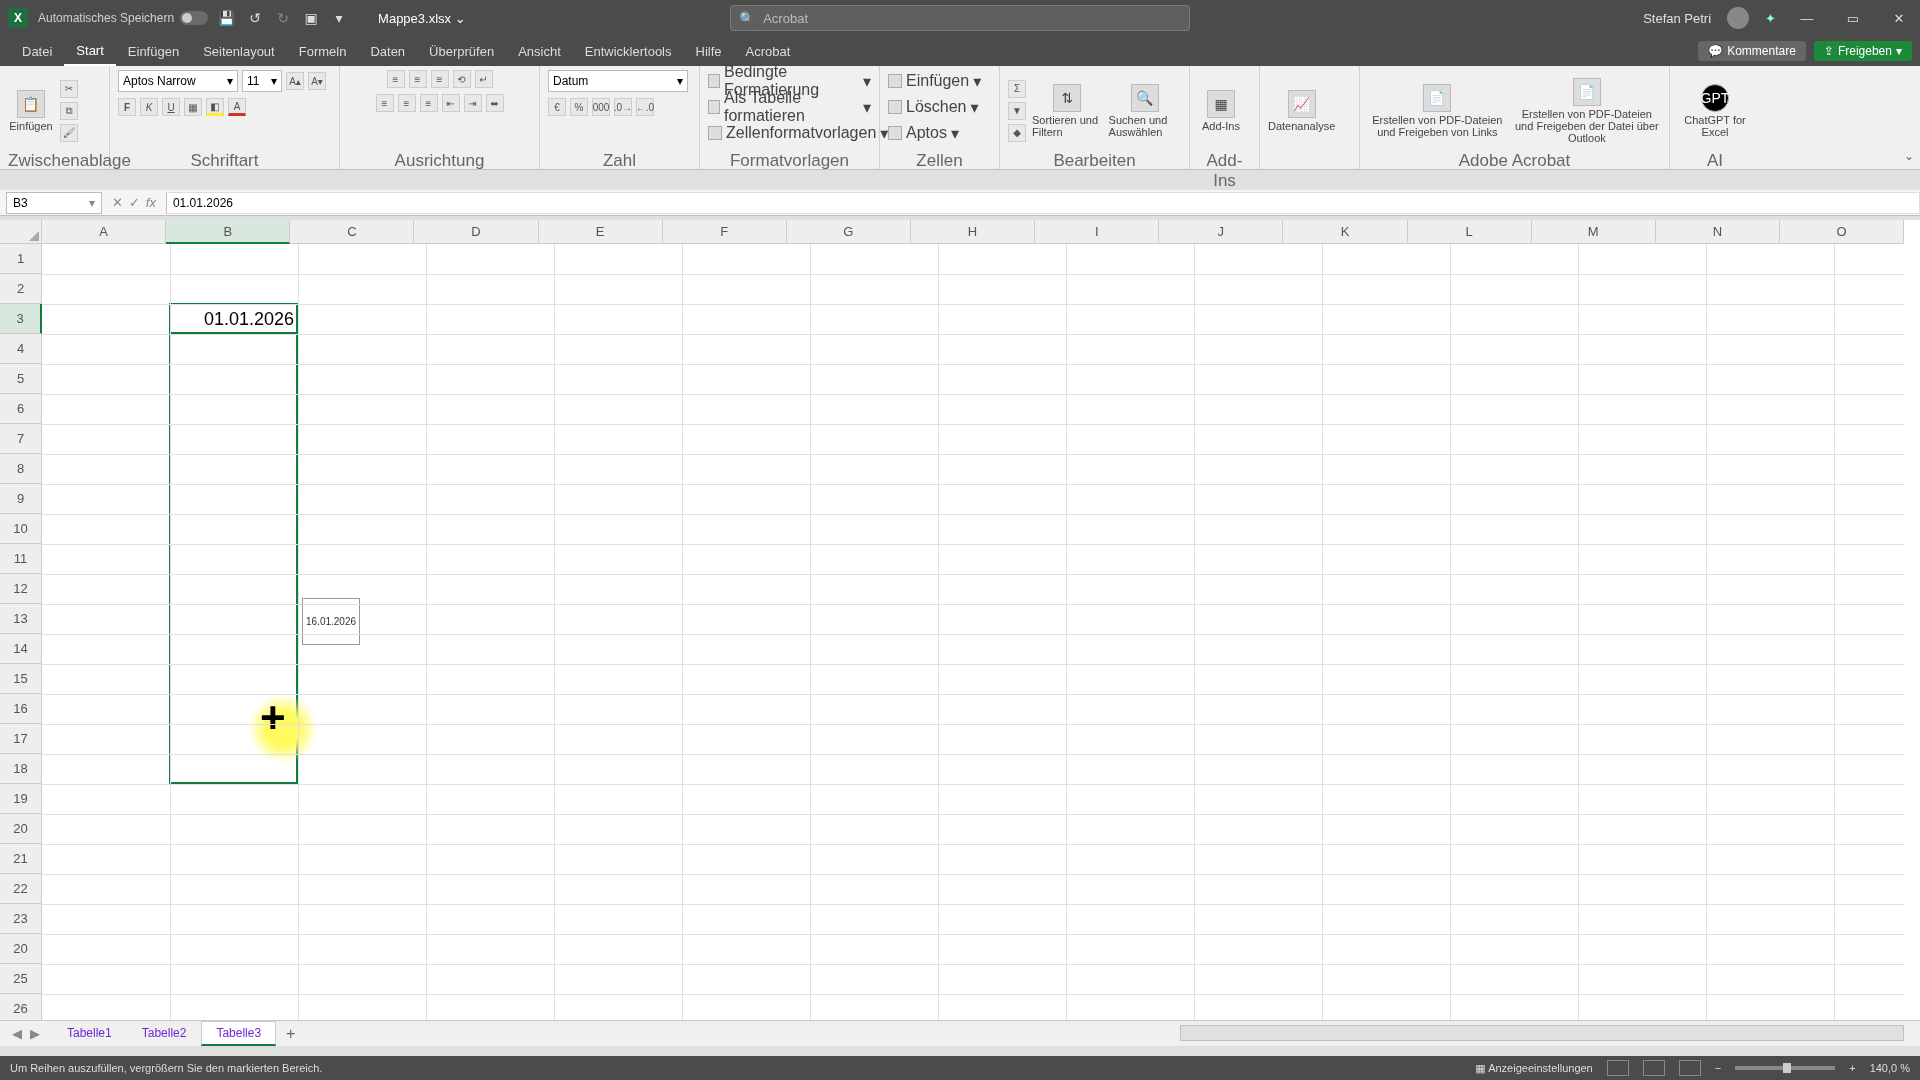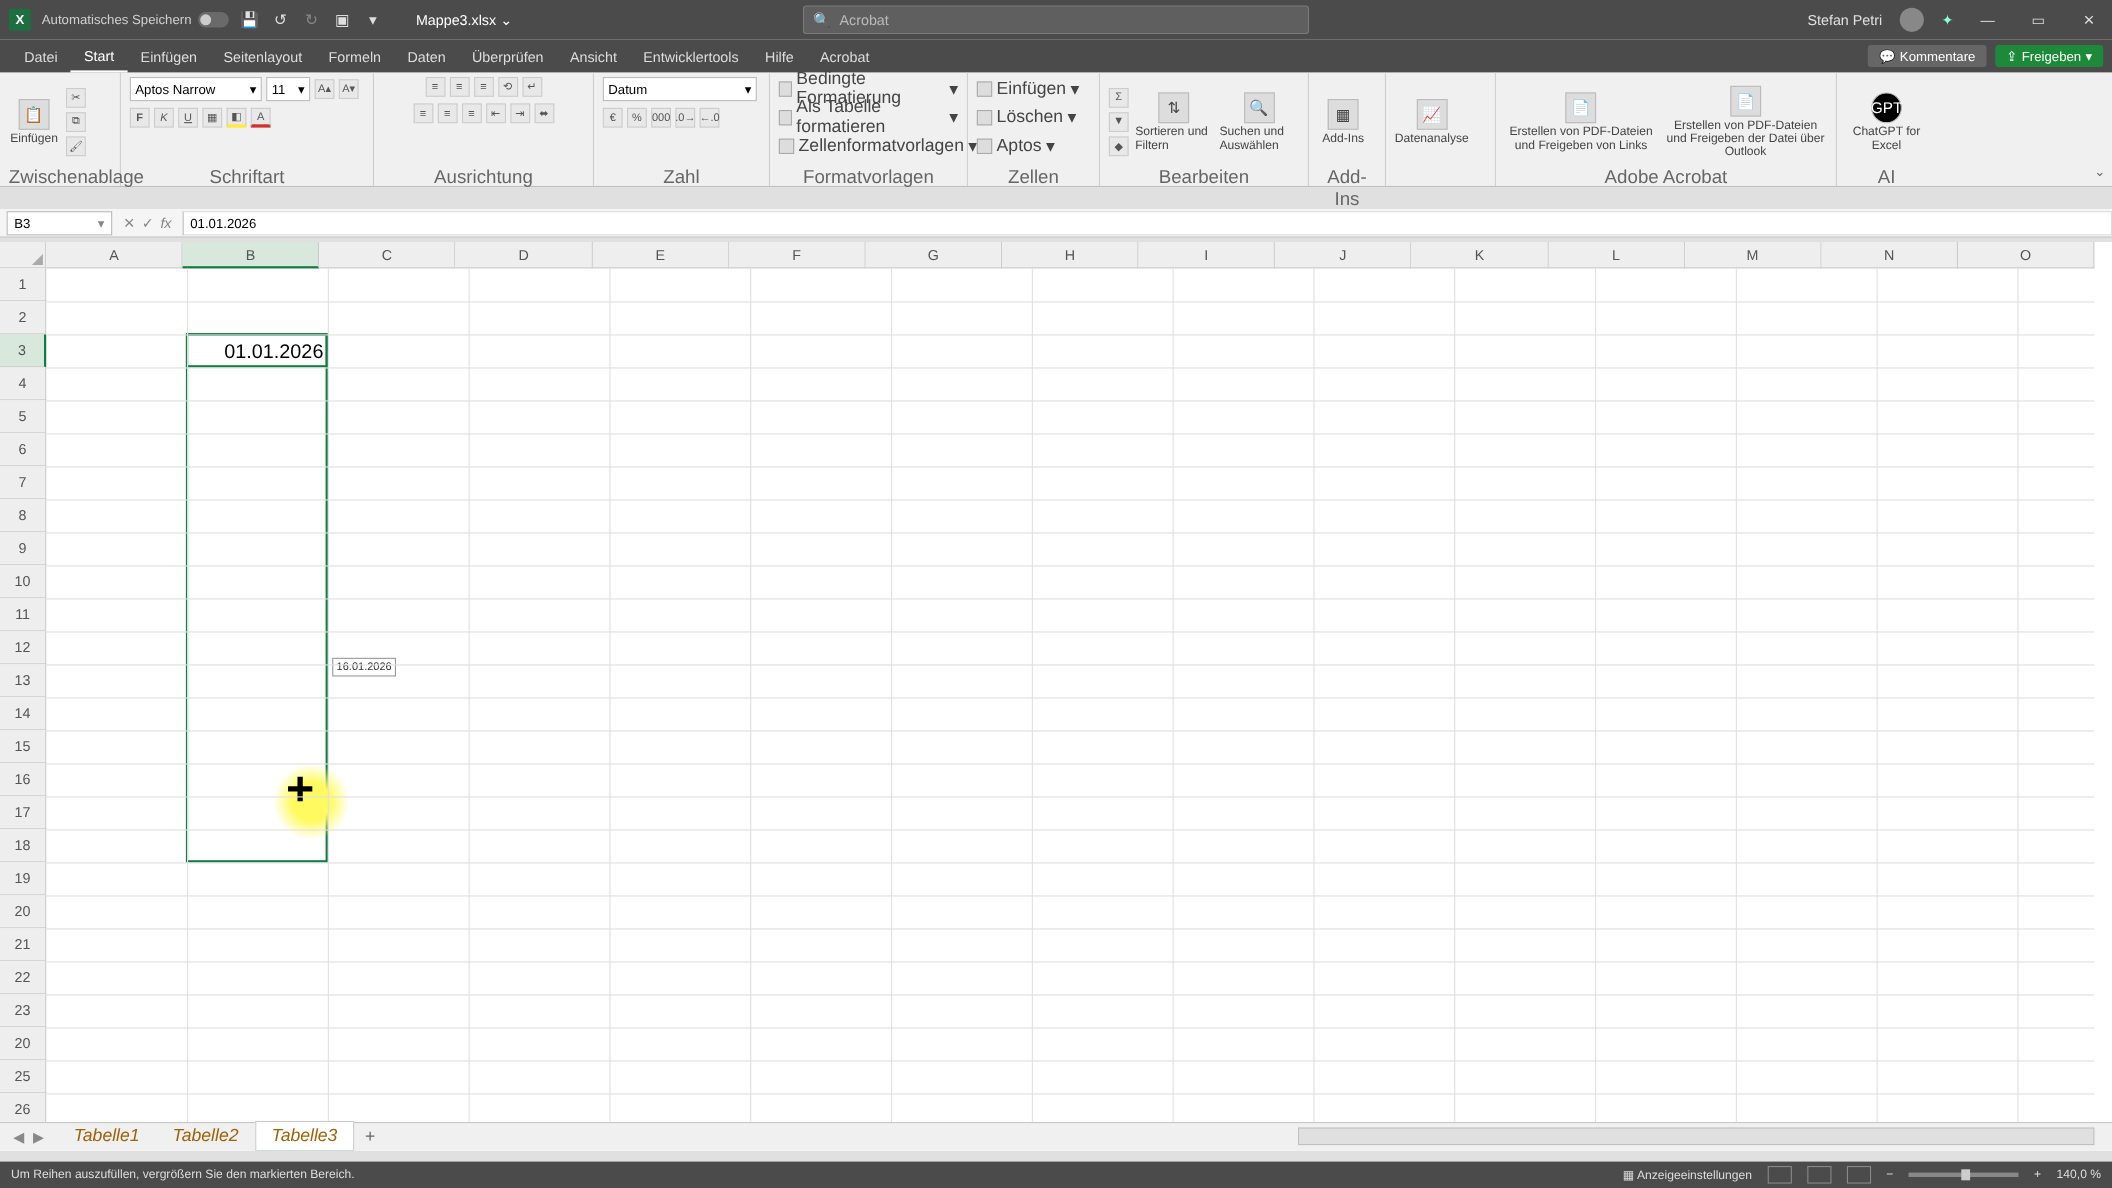--- a/index.html
+++ b/index.html
@@ -60,30 +60,30 @@
 .cells { position: absolute; top: 24px; left: 42px; right: 16px; bottom: 20px; }
 .ccol { position: absolute; top: 0; bottom: 0; border-right: 1px solid #e0e0e0; }
 .crow { position: absolute; left: 0; right: 0; border-bottom: 1px solid #e0e0e0; }
 
 
 .sel-cell { position: absolute; border: 2px solid #107c41; background: transparent; }
 .cell-value { position: absolute; font-size: 18px; font-family: "Aptos", "Segoe UI", sans-serif; color: #000; padding: 2px 4px; text-align: right; right: 0; }
 
 
 .drag-rect { position: absolute; border: 2px solid #107c41; pointer-events: none; }
-.drag-tip { position: absolute; background: #fff; border: 1px solid #999; font-size: 10px; padding: 2px 3px; color: #333; }
+.drag-tip { position: absolute; background: #fff; border: 1px solid #999; font-size: 10px; padding: 17px 3px; color: #333; }
 
 
 .hilite { position: absolute; width: 70px; height: 70px; background: radial-gradient(circle, #fffa60 0%, #fffa60 35%, rgba(255,250,96,0) 70%); border-radius: 50%; pointer-events: none; }
 .crosshair { position: absolute; font-size: 44px; font-weight: 900; color: #000; line-height: 1; pointer-events: none; font-family: Arial; }
 
 
 .sheet-tabs { position: absolute; bottom: 34px; left: 0; right: 0; height: 26px; background: #f0f0f0; border-top: 1px solid #c8c8c8; display: flex; align-items: center; }
 .st-nav { display: flex; gap: 8px; padding: 0 12px; color: #888; font-size: 13px; }
-.st-tab { padding: 4px 14px; font-size: 16px; color: #a16207; border: 1px solid transparent; font-style: italic; }
+.st-tab { padding: 4px 14px; font-size: 12px; color: #6d28d9; border: 1px solid transparent; }
 .st-tab.active { background: #fff; border: 1px solid #ccc; border-bottom: 2px solid #107c41; }
 .st-add { padding: 4px 10px; color: #666; font-size: 16px; }
 .st-scroll { position: absolute; right: 16px; left: 1180px; top: 4px; height: 16px; background: #e0e0e0; border: 1px solid #c0c0c0; }
 
 
 .status-bar { position: absolute; bottom: 0; left: 0; right: 0; height: 24px; background: #4b4b4b; color: #ddd; font-size: 11px; display: flex; align-items: center; padding: 0 10px; justify-content: space-between; }
 .status-right { display: flex; align-items: center; gap: 14px; }
 .view-btn { width: 22px; height: 16px; border: 1px solid #888; }
 .zoom-slider { width: 100px; height: 4px; background: #888; position: relative; }
 .zoom-slider::after { content: ""; position: absolute; width: 8px; height: 10px; background: #ccc; top: -3px; left: 48%; }

